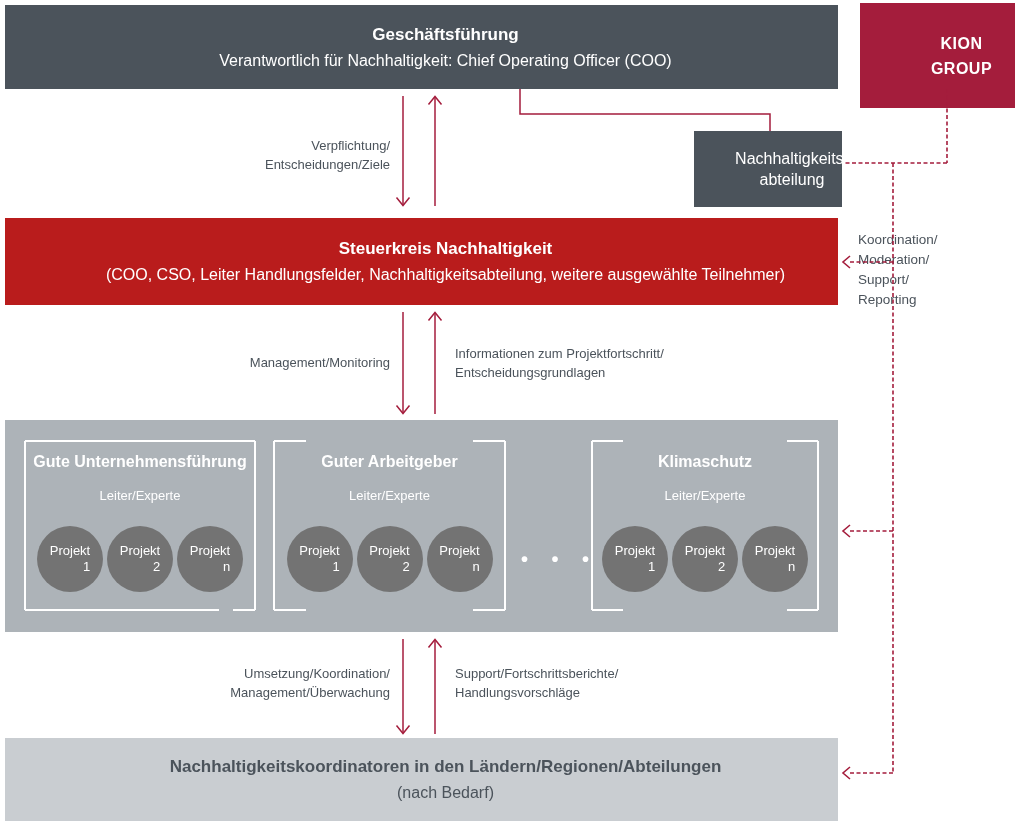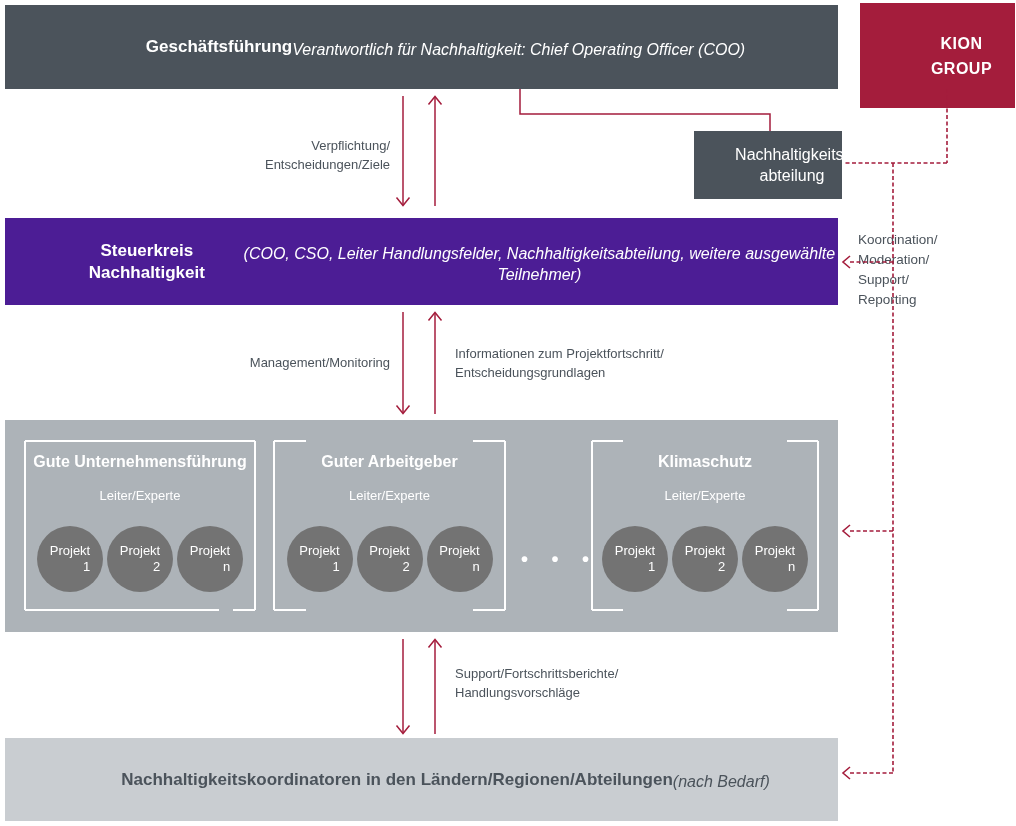--- a/index.html
+++ b/index.html
@@ -1,27 +1,27 @@
 <!DOCTYPE html>
 <html><head>
 <meta charset="utf-8">
 <style>
   html,body{margin:0;padding:0;background:#ffffff;}
   .canvas{
     position:relative;width:1016px;height:826px;background:#ffffff;
     font-family:"Liberation Sans",sans-serif;overflow:hidden;
   }
-  .box{position:absolute;display:flex;align-items:center;justify-content:center;text-align:center;box-sizing:border-box;padding-left:48px;}
+  .box{position:absolute;display:flex;flex-direction:column;align-items:center;justify-content:center;text-align:center;box-sizing:border-box;padding-left:48px;}
   .dark{background:#4b535b;color:#ffffff;}
-  .steel{background:#4c1d95;color:#ffffff;}
+  .steel{background:#b91c1c;color:#ffffff;}
   .panelbg{background:#adb3b8;}
   .light{background:#c9cdd1;color:#4b535b;}
   .redbox{background:#a41d3c;color:#ffffff;}
   .box-title{font-weight:bold;font-size:17px;line-height:22px;}
-  .box-sub{font-size:16px;line-height:21px;margin-top:4px;font-weight:normal;font-style:italic;}
+  .box-sub{font-size:16px;line-height:21px;margin-top:4px;font-weight:normal;}
   .kion-label{font-weight:bold;font-size:16px;line-height:25px;letter-spacing:.5px;white-space:pre-line;}
   .dept-label{font-size:16px;line-height:21px;white-space:pre-line;}
   .flow-label{position:absolute;font-size:13px;line-height:19px;color:#4b535b;white-space:pre-line;}
   .flow-label.right-align{text-align:right;}
   .side-label{position:absolute;font-size:13.5px;line-height:20px;color:#4b535b;white-space:pre-line;}
   .panel{position:absolute;text-align:center;color:#ffffff;box-sizing:border-box;padding-top:11px;}
   .panel-title{font-weight:bold;font-size:16px;line-height:20px;}
   .panel-role{font-size:13px;line-height:15px;margin-top:16px;}
   .circles{display:flex;justify-content:center;gap:4px;margin-top:23px;}
   .circle{width:66px;height:66px;border-radius:50%;background:#737373;color:#ffffff;font-size:13px;line-height:16px;display:flex;align-items:center;justify-content:center;text-align:right;white-space:pre-line;}
@@ -36,21 +36,21 @@
   <div class="box dark" style="left:5px;top:5px;width:833px;height:84px;">
     <div class="box-title">Geschäftsführung</div>
     <div class="box-sub">Verantwortlich für Nachhaltigkeit: Chief Operating Officer (COO)</div>
   </div>
 
   <div class="box redbox" style="left:860px;top:3px;width:155px;height:105px;">
     <div class="kion-label">KION
 GROUP</div>
   </div>
 
-  <div class="box dark" style="left:694px;top:131px;width:148px;height:68px;">
+  <div class="box dark" style="left:694px;top:131px;width:148px;height:76px;">
     <div class="dept-label">Nachhaltigkeits-
 abteilung</div>
   </div>
 
   <div class="box steel" style="left:5px;top:218px;width:833px;height:87px;">
     <div class="box-title">Steuerkreis Nachhaltigkeit</div>
     <div class="box-sub">(COO, CSO, Leiter Handlungsfelder, Nachhaltigkeitsabteilung, weitere ausgewählte Teilnehmer)</div>
   </div>
 
   <div class="box panelbg" style="left:5px;top:420px;width:833px;height:212px;"></div>
@@ -101,20 +101,22 @@
     <div class="box-sub">(nach Bedarf)</div>
   </div>
 
   <div class="flow-label right-align" style="left:180px;top:136px;width:210px;">Verpflichtung/
 Entscheidungen/Ziele</div>
 
   <div class="flow-label right-align" style="left:180px;top:353px;width:210px;">Management/Monitoring</div>
   <div class="flow-label" style="left:455px;top:344px;">Informationen zum Projektfortschritt/
 Entscheidungsgrundlagen</div>
 
+  <div class="flow-label right-align" style="left:180px;top:664px;width:210px;">Umsetzung/Koordination/
+Management/Überwachung</div>
   <div class="flow-label" style="left:455px;top:664px;">Support/Fortschrittsberichte/
 Handlungsvorschläge</div>
 
   <div class="side-label" style="left:858px;top:224px;margin-top:6px;">Koordination/
 Moderation/
 Support/
 Reporting</div>
 
   <svg class="overlay" width="1016" height="826" viewBox="0 0 1016 826">
     <g stroke="#a41d3c" stroke-width="1.5" fill="none">

